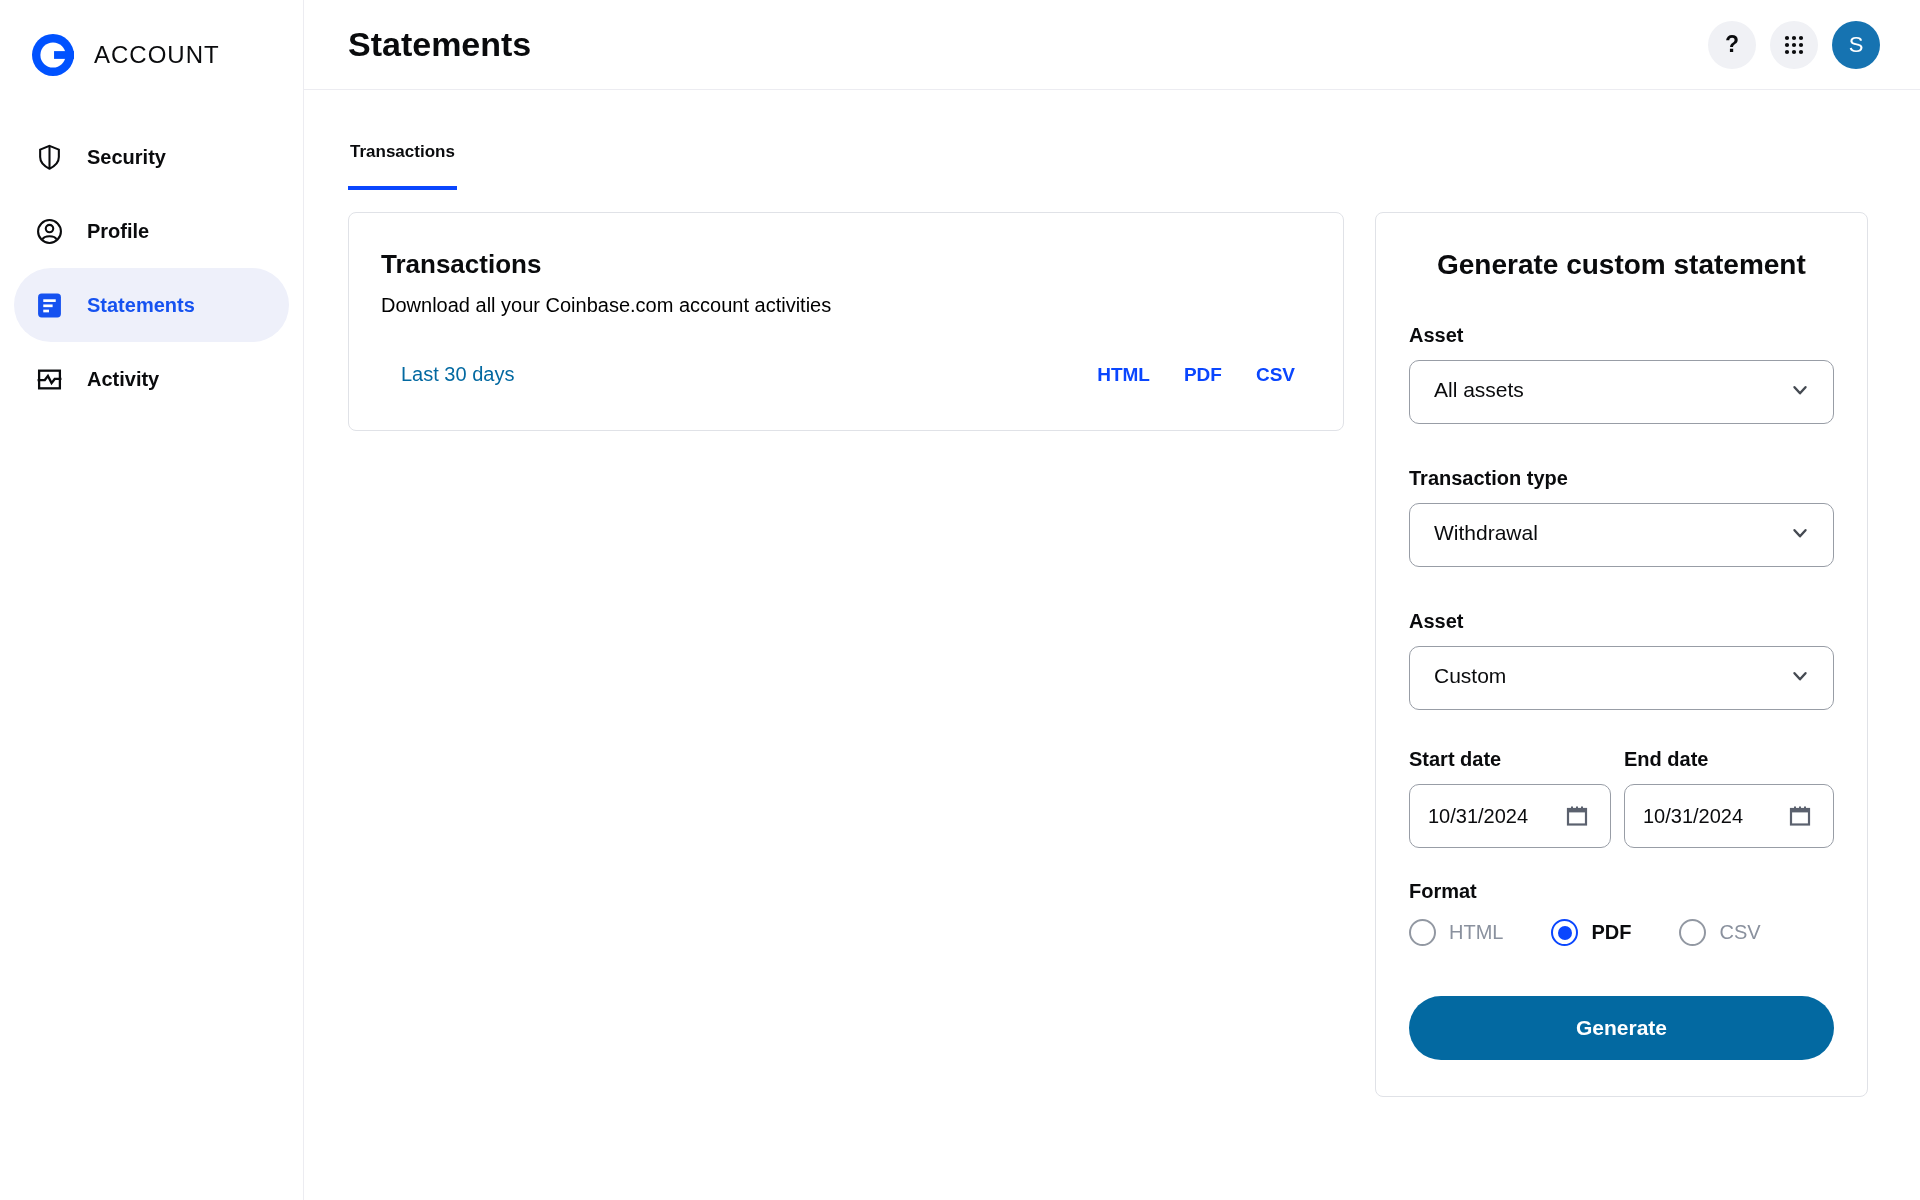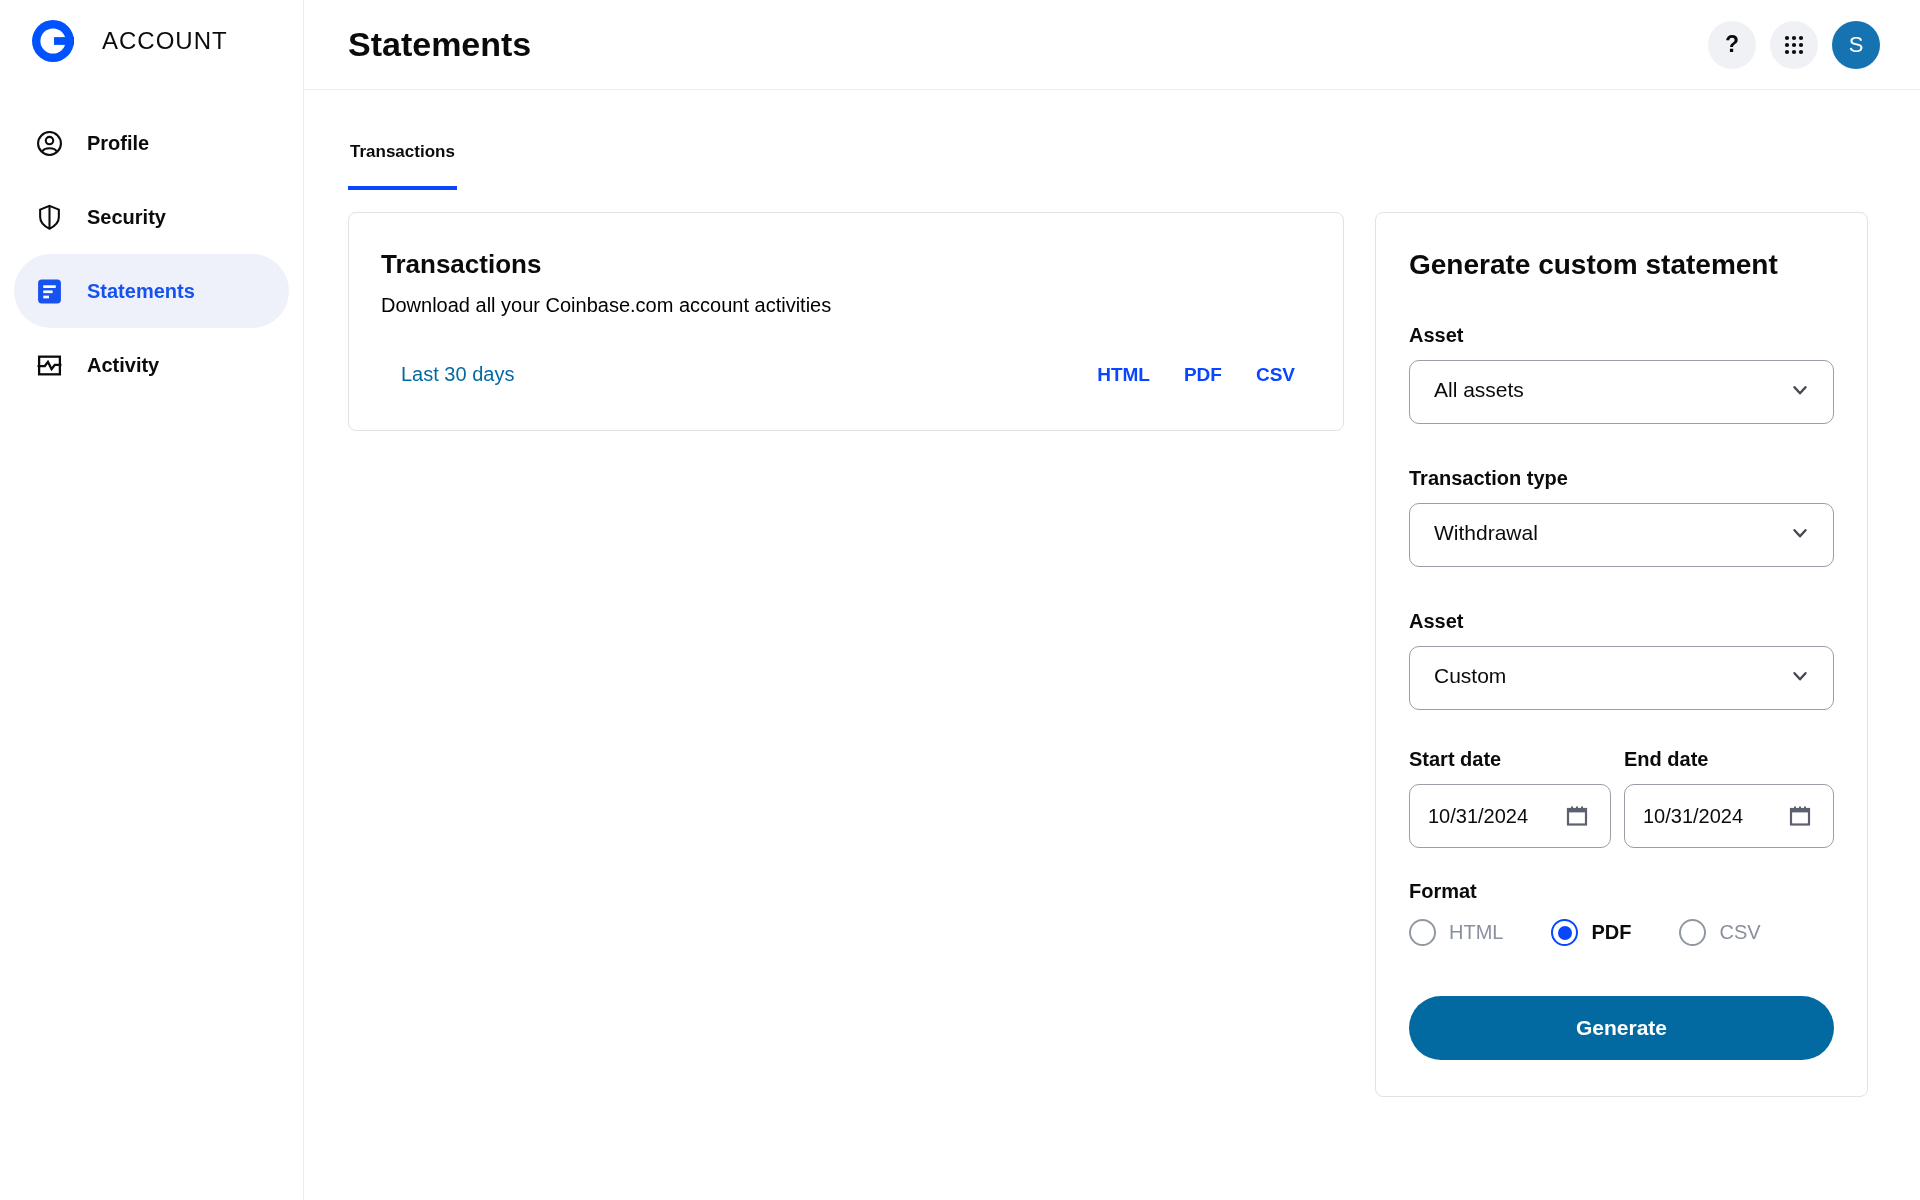--- a/index.html
+++ b/index.html
@@ -2,21 +2,21 @@
 <html><head>
 <meta charset="utf-8">
 <style>
   * { margin:0; padding:0; box-sizing:border-box; }
   html,body { width:1920px; height:1200px; background:#ffffff; overflow:hidden;
               font-family:"Liberation Sans","DejaVu Sans",sans-serif; color:#0a0b0d; }
   .app { display:flex; width:1920px; height:1200px; }
 
   
   .sidebar { width:304px; height:100%; border-right:1px solid #ececf1; background:#fff; flex-shrink:0; }
-  .brand { display:flex; align-items:center; gap:28px; padding:20px 0 0 32px; }
+  .brand { display:flex; align-items:center; gap:20px; padding:34px 0 0 32px; }
   .brand-logo { width:42px; height:42px; display:block; }
   .brand-name { font-size:24px; font-weight:500; letter-spacing:1px; color:#0a0b0d; }
   .nav { margin-top:44px; padding:0 14px; }
   .nav-item { display:flex; align-items:center; gap:24px; height:74px; padding:0 22px;
               border-radius:40px; font-size:20px; font-weight:600; color:#0a0b0d; cursor:pointer; }
   .nav-item .nav-icon { width:27px; height:27px; display:flex; align-items:center; justify-content:center; }
   .nav-item.active { background:#eef0fa; color:#1652f0; }
 
   
   .main { flex:1; display:flex; flex-direction:column; }
@@ -41,21 +41,21 @@
   .card-title { font-size:26px; font-weight:700; }
   .card-sub { font-size:20px; color:#000000; margin-top:14px; }
   .dl-row { display:flex; align-items:center; margin-top:46px; padding-left:20px; }
   .dl-label { font-size:20px; color:#0369a1; }
   .dl-links { margin-left:auto; display:flex; gap:34px; }
   .dl-link { font-size:19px; font-weight:700; color:#0a46fe; text-decoration:none; cursor:pointer; }
 
   
   .panel { width:493px; flex-shrink:0; border:1px solid #e0e2e7; border-radius:8px;
            padding:36px 33px 36px; background:#fff; }
-  .panel-title { font-size:28px; font-weight:700; }
+  .panel-title { font-size:28px; font-weight:700;margin-left:28px; }
   .field-label { font-size:20px; font-weight:600; margin-top:43px; }
   .select { margin-top:13px; height:64px; border:1px solid #989da6; border-radius:10px;
             display:flex; align-items:center; padding:0 22px 4px 24px; font-size:21px; cursor:pointer;
             background:#fff; }
   .select .chev { margin-left:auto; }
   .dates { display:flex; gap:13px; margin-top:38px; }
   .date-col1 { width:202px; } .date-col2 { flex:1; }
   .date-label { font-size:20px; font-weight:600; }
   .date-input { margin-top:13px; height:64px; border:1px solid #989da6; border-radius:10px;
                 display:flex; align-items:center; padding:0 20px 0 18px; font-size:20px; cursor:text;
@@ -86,36 +86,36 @@
         <circle cx="20" cy="20" r="12" fill="#ffffff"></circle>
         <rect x="21" y="16.3" width="19" height="7.4" fill="#0052ff"></rect>
       </svg>
       <span class="brand-name">ACCOUNT</span>
     </div>
 
     <nav class="nav">
       <div class="nav-item">
         <span class="nav-icon">
           <svg width="27" height="27" viewBox="0 0 26 26" fill="none" stroke="#0a0b0d" stroke-width="2">
+            <path d="M13 1.8 L22 5.4 V12.6 C22 18.2 18.2 21.4 13 23.8 C7.8 21.4 4 18.2 4 12.6 V5.4 Z"></path>
+            <line x1="13" y1="1.8" x2="13" y2="23.8"></line>
+          </svg>
+        </span>
+        <span>Security</span>
+      </div>
+
+      <div class="nav-item">
+        <span class="nav-icon">
+          <svg width="27" height="27" viewBox="0 0 26 26" fill="none" stroke="#0a0b0d" stroke-width="2">
             <circle cx="13" cy="13" r="11"></circle>
             <circle cx="13" cy="10.2" r="3.6"></circle>
             <path d="M6.3 20.6 C 8 16.6 18 16.6 19.7 20.6" fill="none"></path>
           </svg>
         </span>
         <span>Profile</span>
-      </div>
-
-      <div class="nav-item">
-        <span class="nav-icon">
-          <svg width="27" height="27" viewBox="0 0 26 26" fill="none" stroke="#0a0b0d" stroke-width="2">
-            <path d="M13 1.8 L22 5.4 V12.6 C22 18.2 18.2 21.4 13 23.8 C7.8 21.4 4 18.2 4 12.6 V5.4 Z"></path>
-            <line x1="13" y1="1.8" x2="13" y2="23.8"></line>
-          </svg>
-        </span>
-        <span>Security</span>
       </div>
 
       <div class="nav-item active">
         <span class="nav-icon">
           <svg width="27" height="27" viewBox="0 0 26 26">
             <rect x="2" y="1.5" width="22" height="23" rx="3.5" fill="#1652f0"></rect>
             <rect x="7" y="7" width="12" height="2.6" fill="#ffffff"></rect>
             <rect x="7" y="12" width="9" height="2.6" fill="#ffffff"></rect>
             <rect x="7" y="17" width="5.5" height="2.6" fill="#ffffff"></rect>
           </svg>

